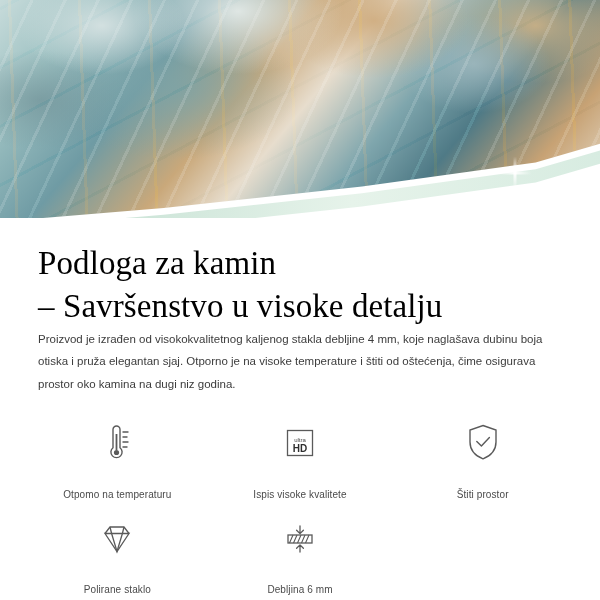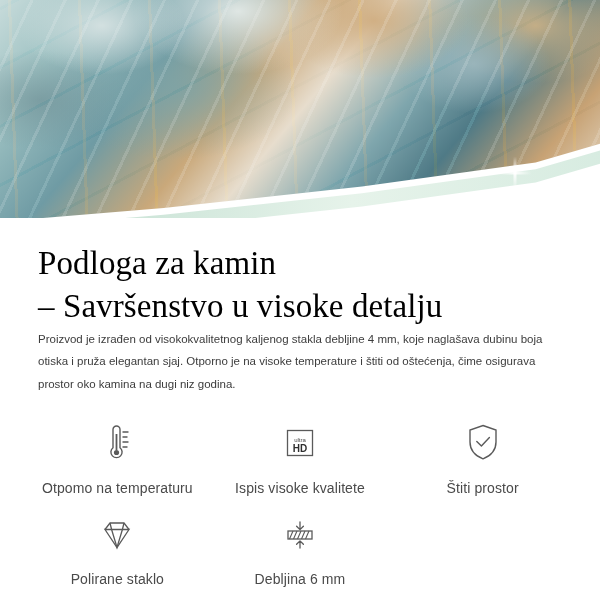--- a/index.html
+++ b/index.html
@@ -117,22 +117,22 @@
     align-items: center;
     justify-content: flex-start;
   }
   .f-icon {
     height: 42px;
     display: flex;
     align-items: flex-end;
     justify-content: center;
   }
   .f-label {
-    margin-top: 17px;
-    font-size: 14px;
+    margin-top: 26px;
+    font-size: 10px;
     color: #4a4a4a;
     text-align: center;
     letter-spacing: 0.1px;
   }
   svg { display: block; }
 </style>
 </head>
 <body>
 
 <div class="page">

